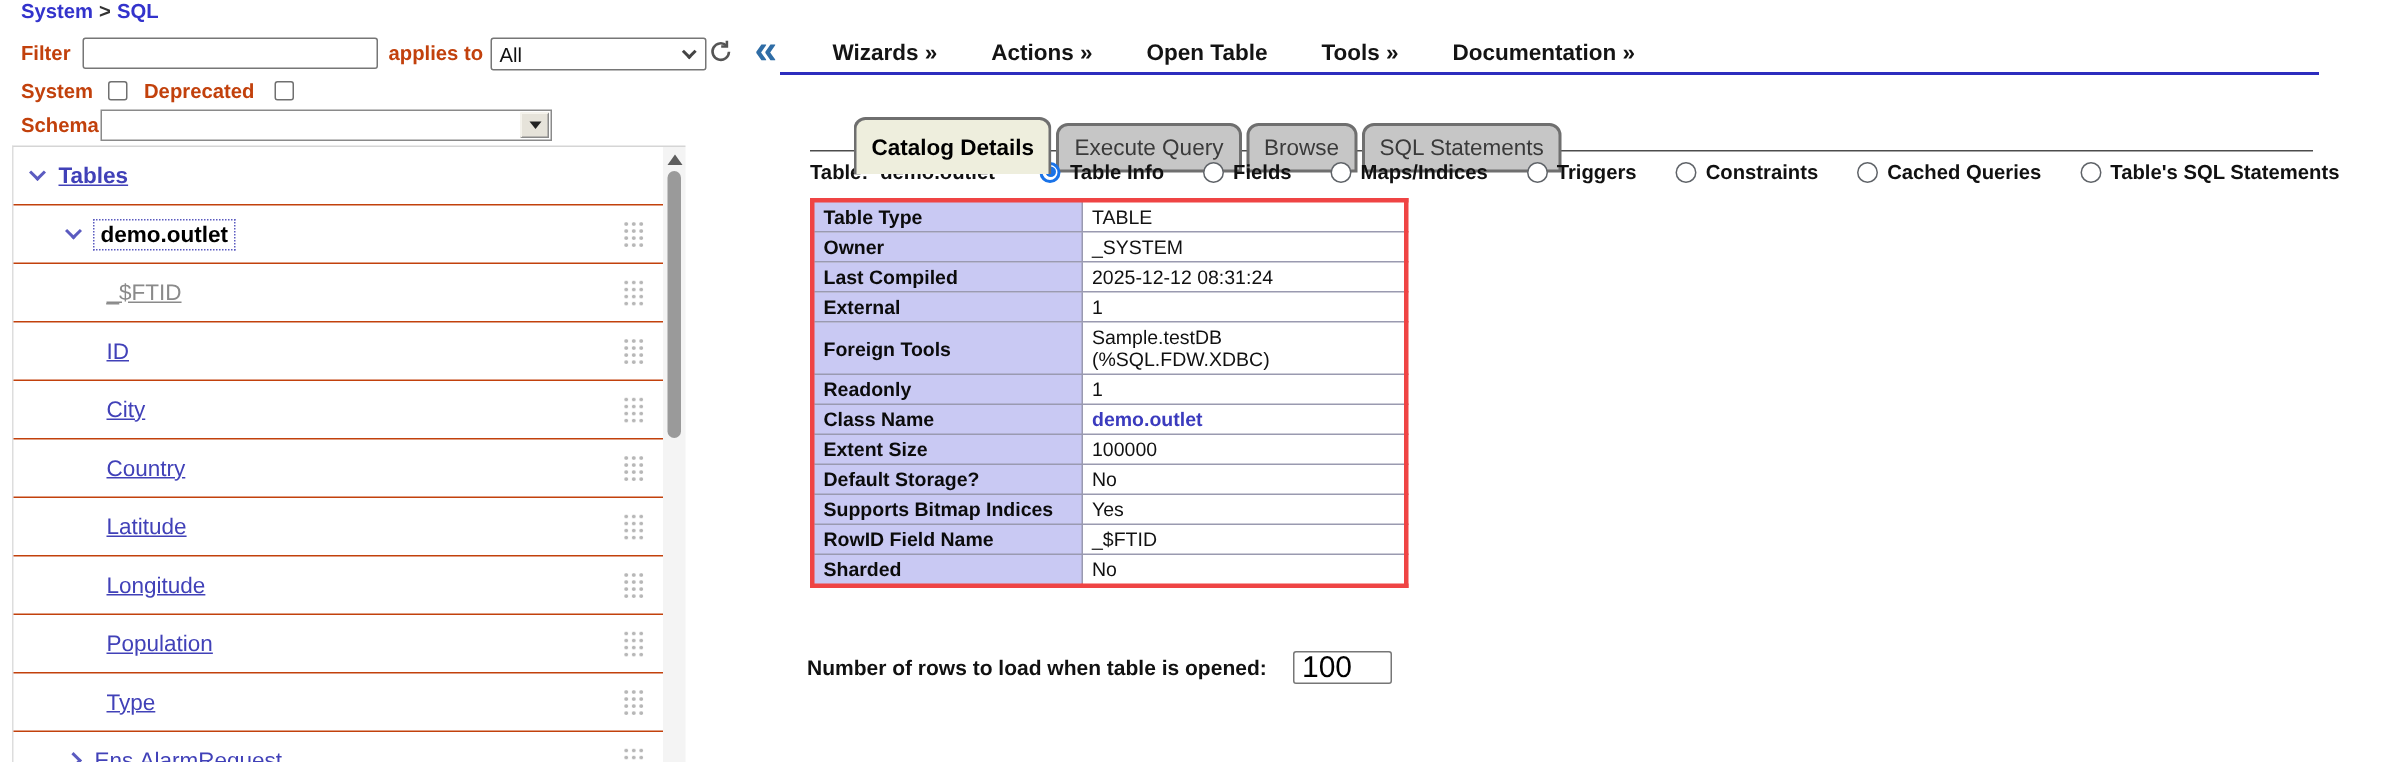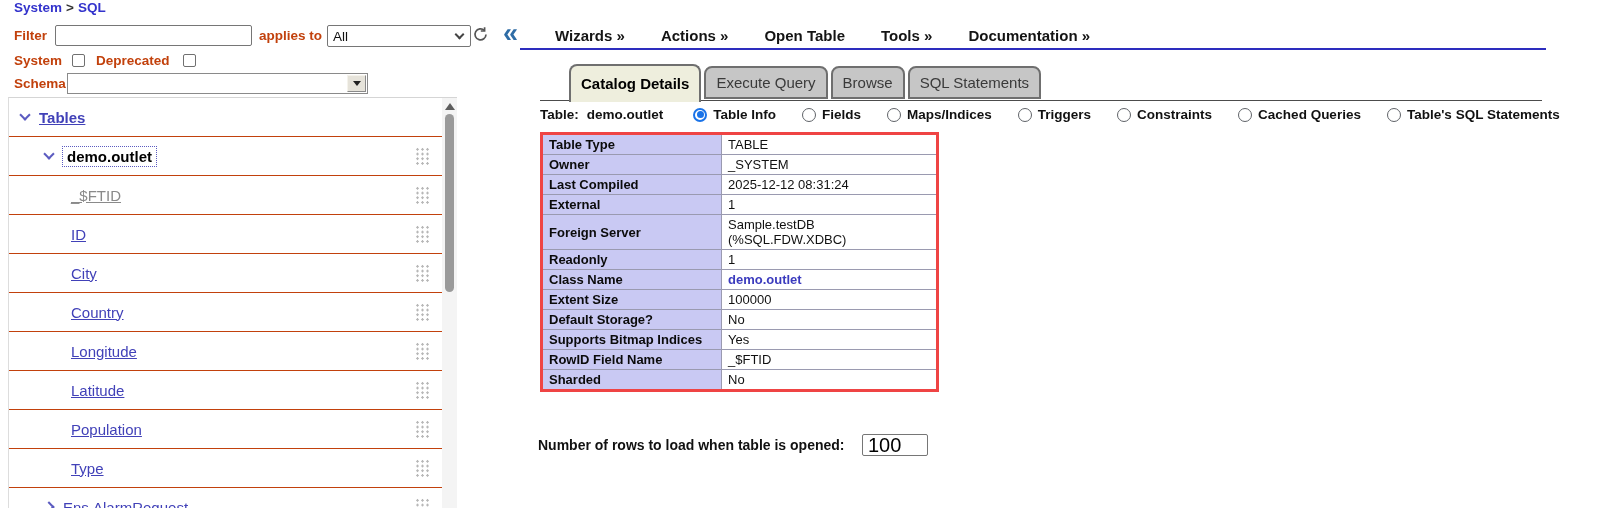--- a/index.html
+++ b/index.html
@@ -49,21 +49,21 @@
                  border-bottom:7px solid #5d5d5d; }
   .vscroll .thumb { position:absolute; top:16px; left:3px; width:9px; height:178px;
                     border-radius:5px; background:#9a9a9a; }
 
   
   .collapse { left:503px; top:18px; font-size:27px; font-weight:bold; color:#2f6da6; cursor:pointer; }
   .menubar { left:555px; top:27px; display:flex; gap:36px; }
   .menubar .mi { font-size:15px; font-weight:bold; color:#141414; cursor:pointer; white-space:nowrap; }
   .menuline { left:520px; top:48px; width:1026px; height:2px; background:#2d2dbe; }
 
-  .tabstrip { left:540px; top:63px; display:flex; align-items:center; height:38px;padding-left:29px; }
+  .tabstrip { left:540px; top:77px; display:flex; align-items:flex-end; height:38px;padding-left:29px; }
   .tabline  { left:540px; top:100px; width:1002px; height:1px; background:#4c4c4c; }
   .tab { border:2px solid #6f6f6f; border-radius:8px 8px 0 0; margin-right:3px;
          padding:0 10px; display:flex; align-items:center; font-size:15px; cursor:pointer; }
   .tab.inactive { height:33px; background:#c6c6c6; color:#3a3a3a; }
   .tab.active   { height:38px; background:#eeeedd; color:#000; font-weight:bold;
                   position:relative; z-index:2; margin-bottom:-1px; border-bottom:none; }
 
   .radiorow { left:540px; top:107px; display:flex; align-items:center; font-size:13.5px;
               font-weight:bold; white-space:nowrap; }
   .radiorow .tn { margin-left:8px; }
@@ -138,25 +138,25 @@
     </div>
     <div class="trow" style="padding-left:62px;">
       <span class="tlink">City</span>
       <span class="handle"></span>
     </div>
     <div class="trow" style="padding-left:62px;">
       <span class="tlink">Country</span>
       <span class="handle"></span>
     </div>
     <div class="trow" style="padding-left:62px;">
+      <span class="tlink">Latitude</span>
+      <span class="handle"></span>
+    </div>
+    <div class="trow" style="padding-left:62px;">
       <span class="tlink">Longitude</span>
-      <span class="handle"></span>
-    </div>
-    <div class="trow" style="padding-left:62px;">
-      <span class="tlink">Latitude</span>
       <span class="handle"></span>
     </div>
     <div class="trow" style="padding-left:62px;">
       <span class="tlink">Population</span>
       <span class="handle"></span>
     </div>
     <div class="trow" style="padding-left:62px;">
       <span class="tlink">Type</span>
       <span class="handle"></span>
     </div>
@@ -236,21 +236,21 @@
   </tr>
   <tr>
     <td class="dlab">Last Compiled</td>
     <td class="dval">2025-12-12 08:31:24</td>
   </tr>
   <tr>
     <td class="dlab">External</td>
     <td class="dval">1</td>
   </tr>
   <tr>
-    <td class="dlab">Foreign Server</td>
+    <td class="dlab">Foreign Tools</td>
     <td class="dval">Sample.testDB (%SQL.FDW.XDBC)</td>
   </tr>
   <tr>
     <td class="dlab">Readonly</td>
     <td class="dval">1</td>
   </tr>
   <tr>
     <td class="dlab">Class Name</td>
     <td class="dval"><span class="classlink">demo.outlet</span></td>
   </tr>

